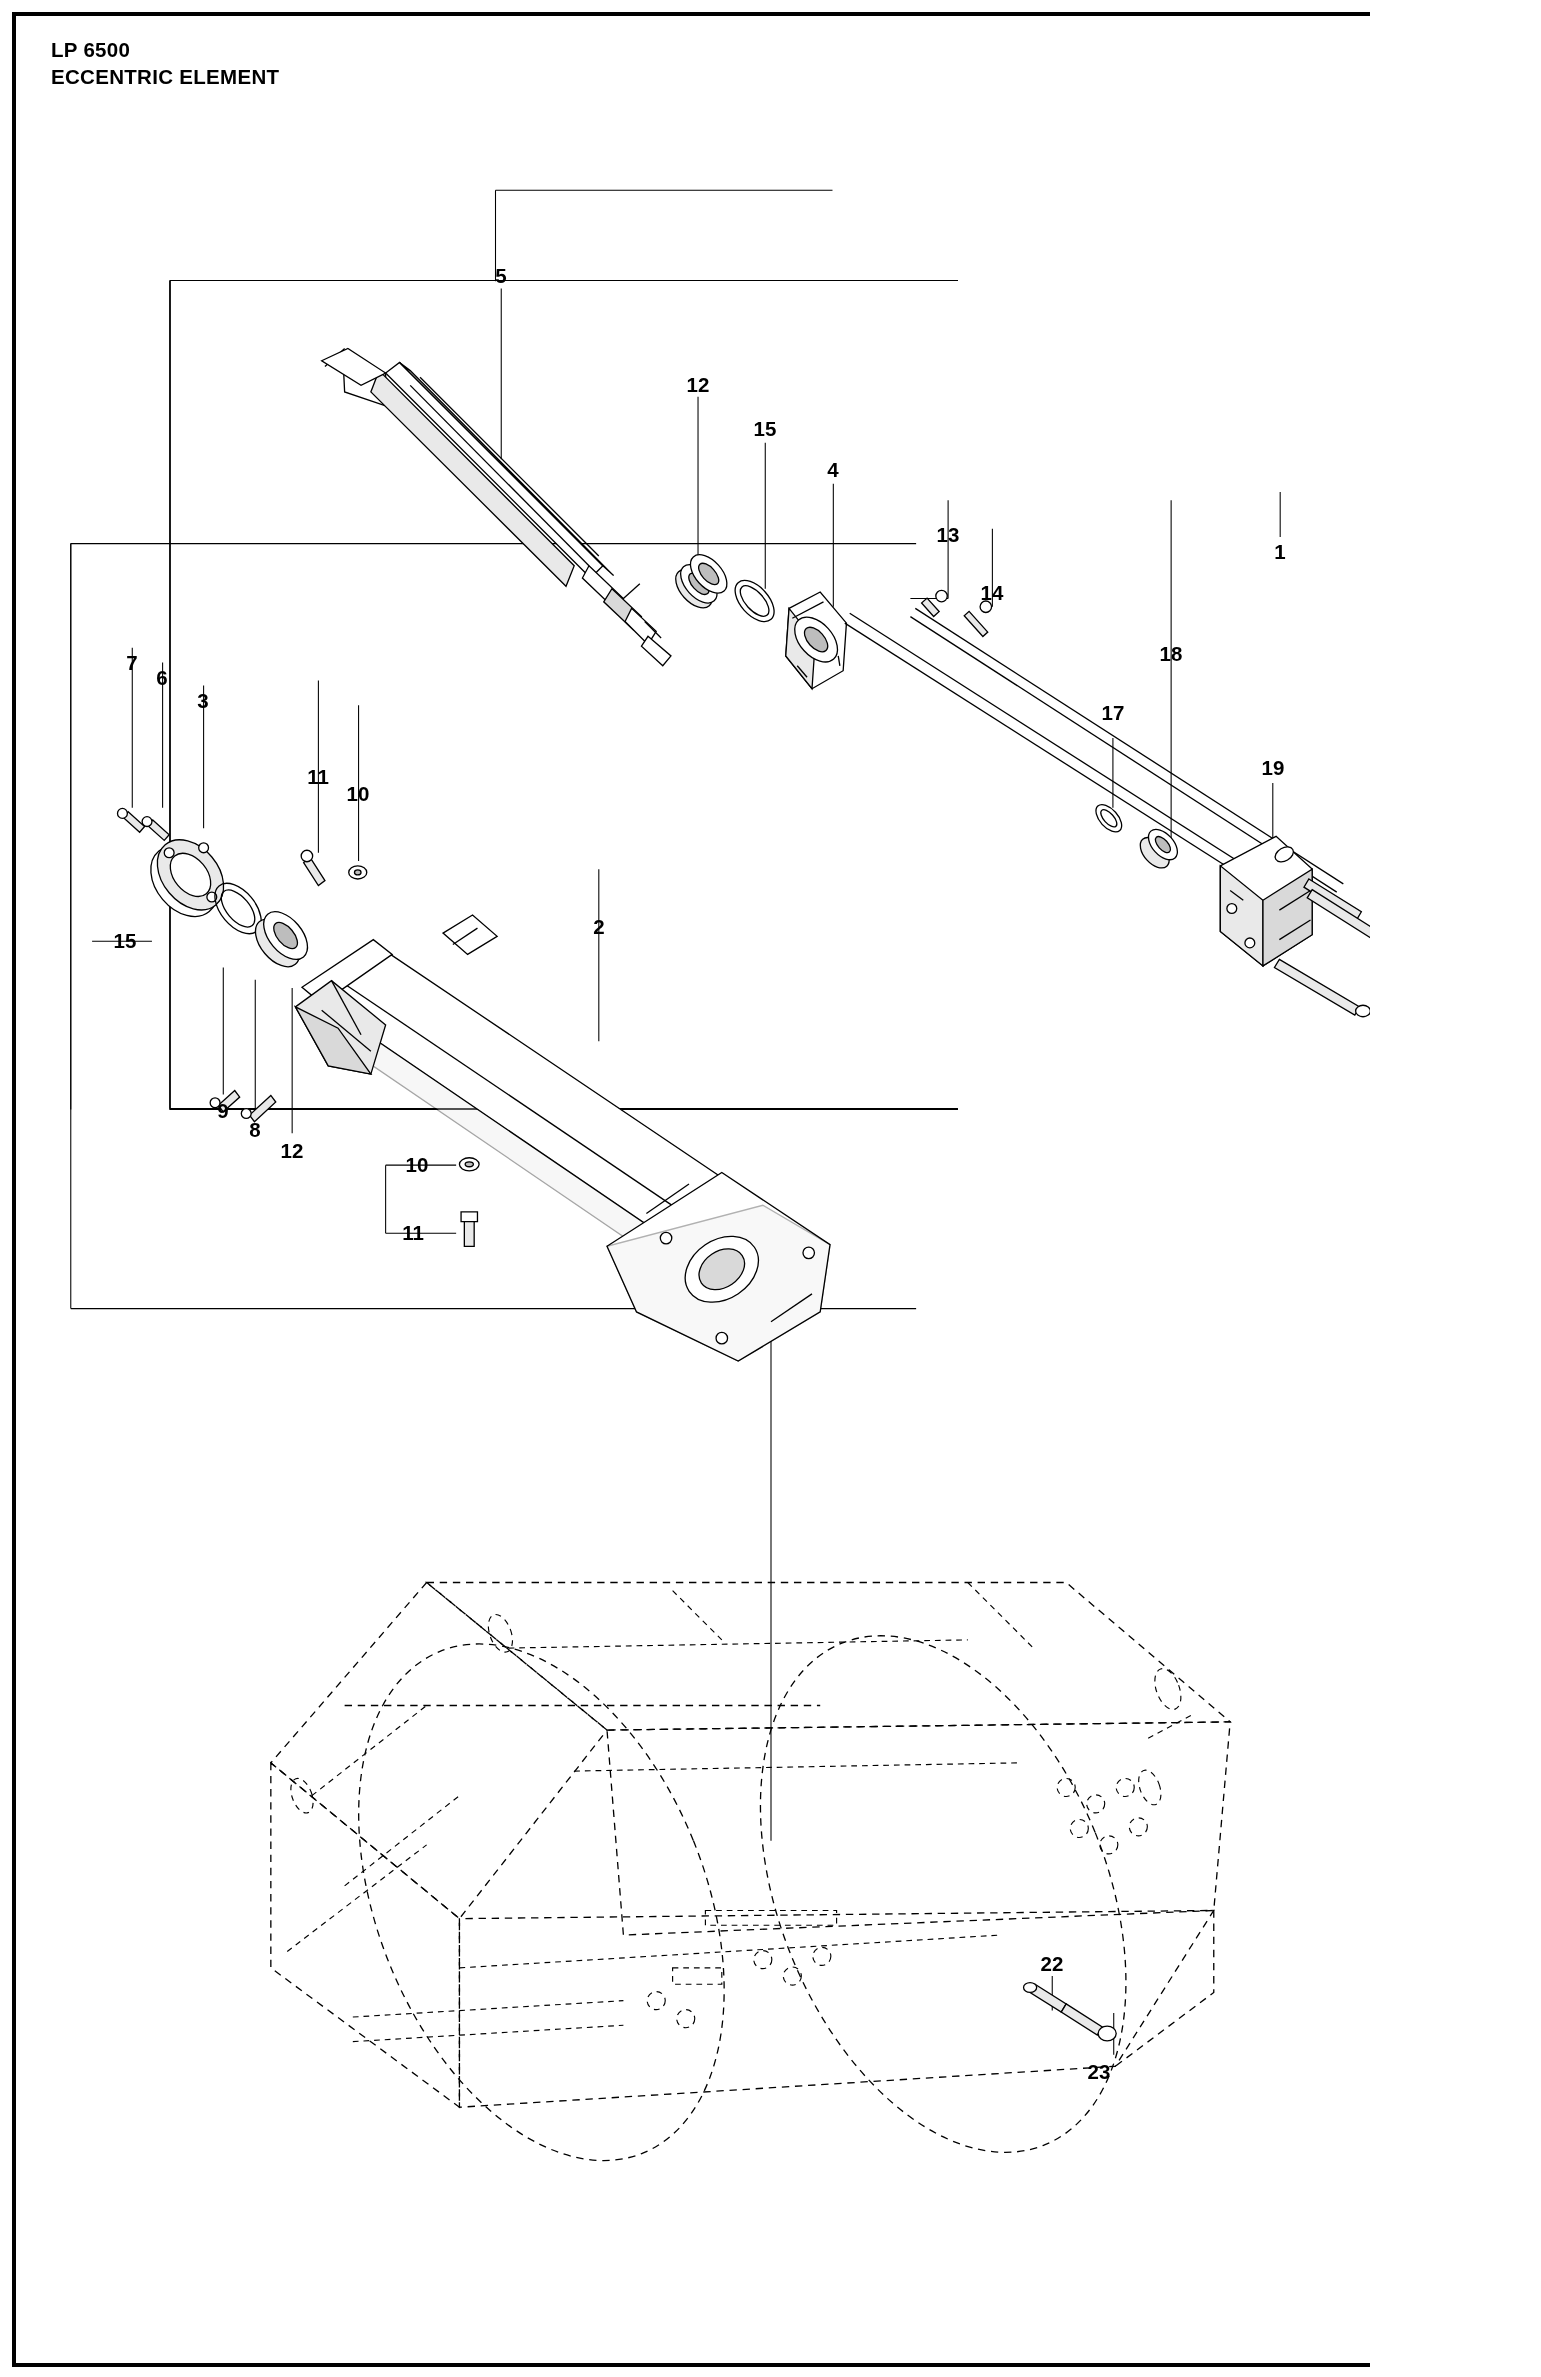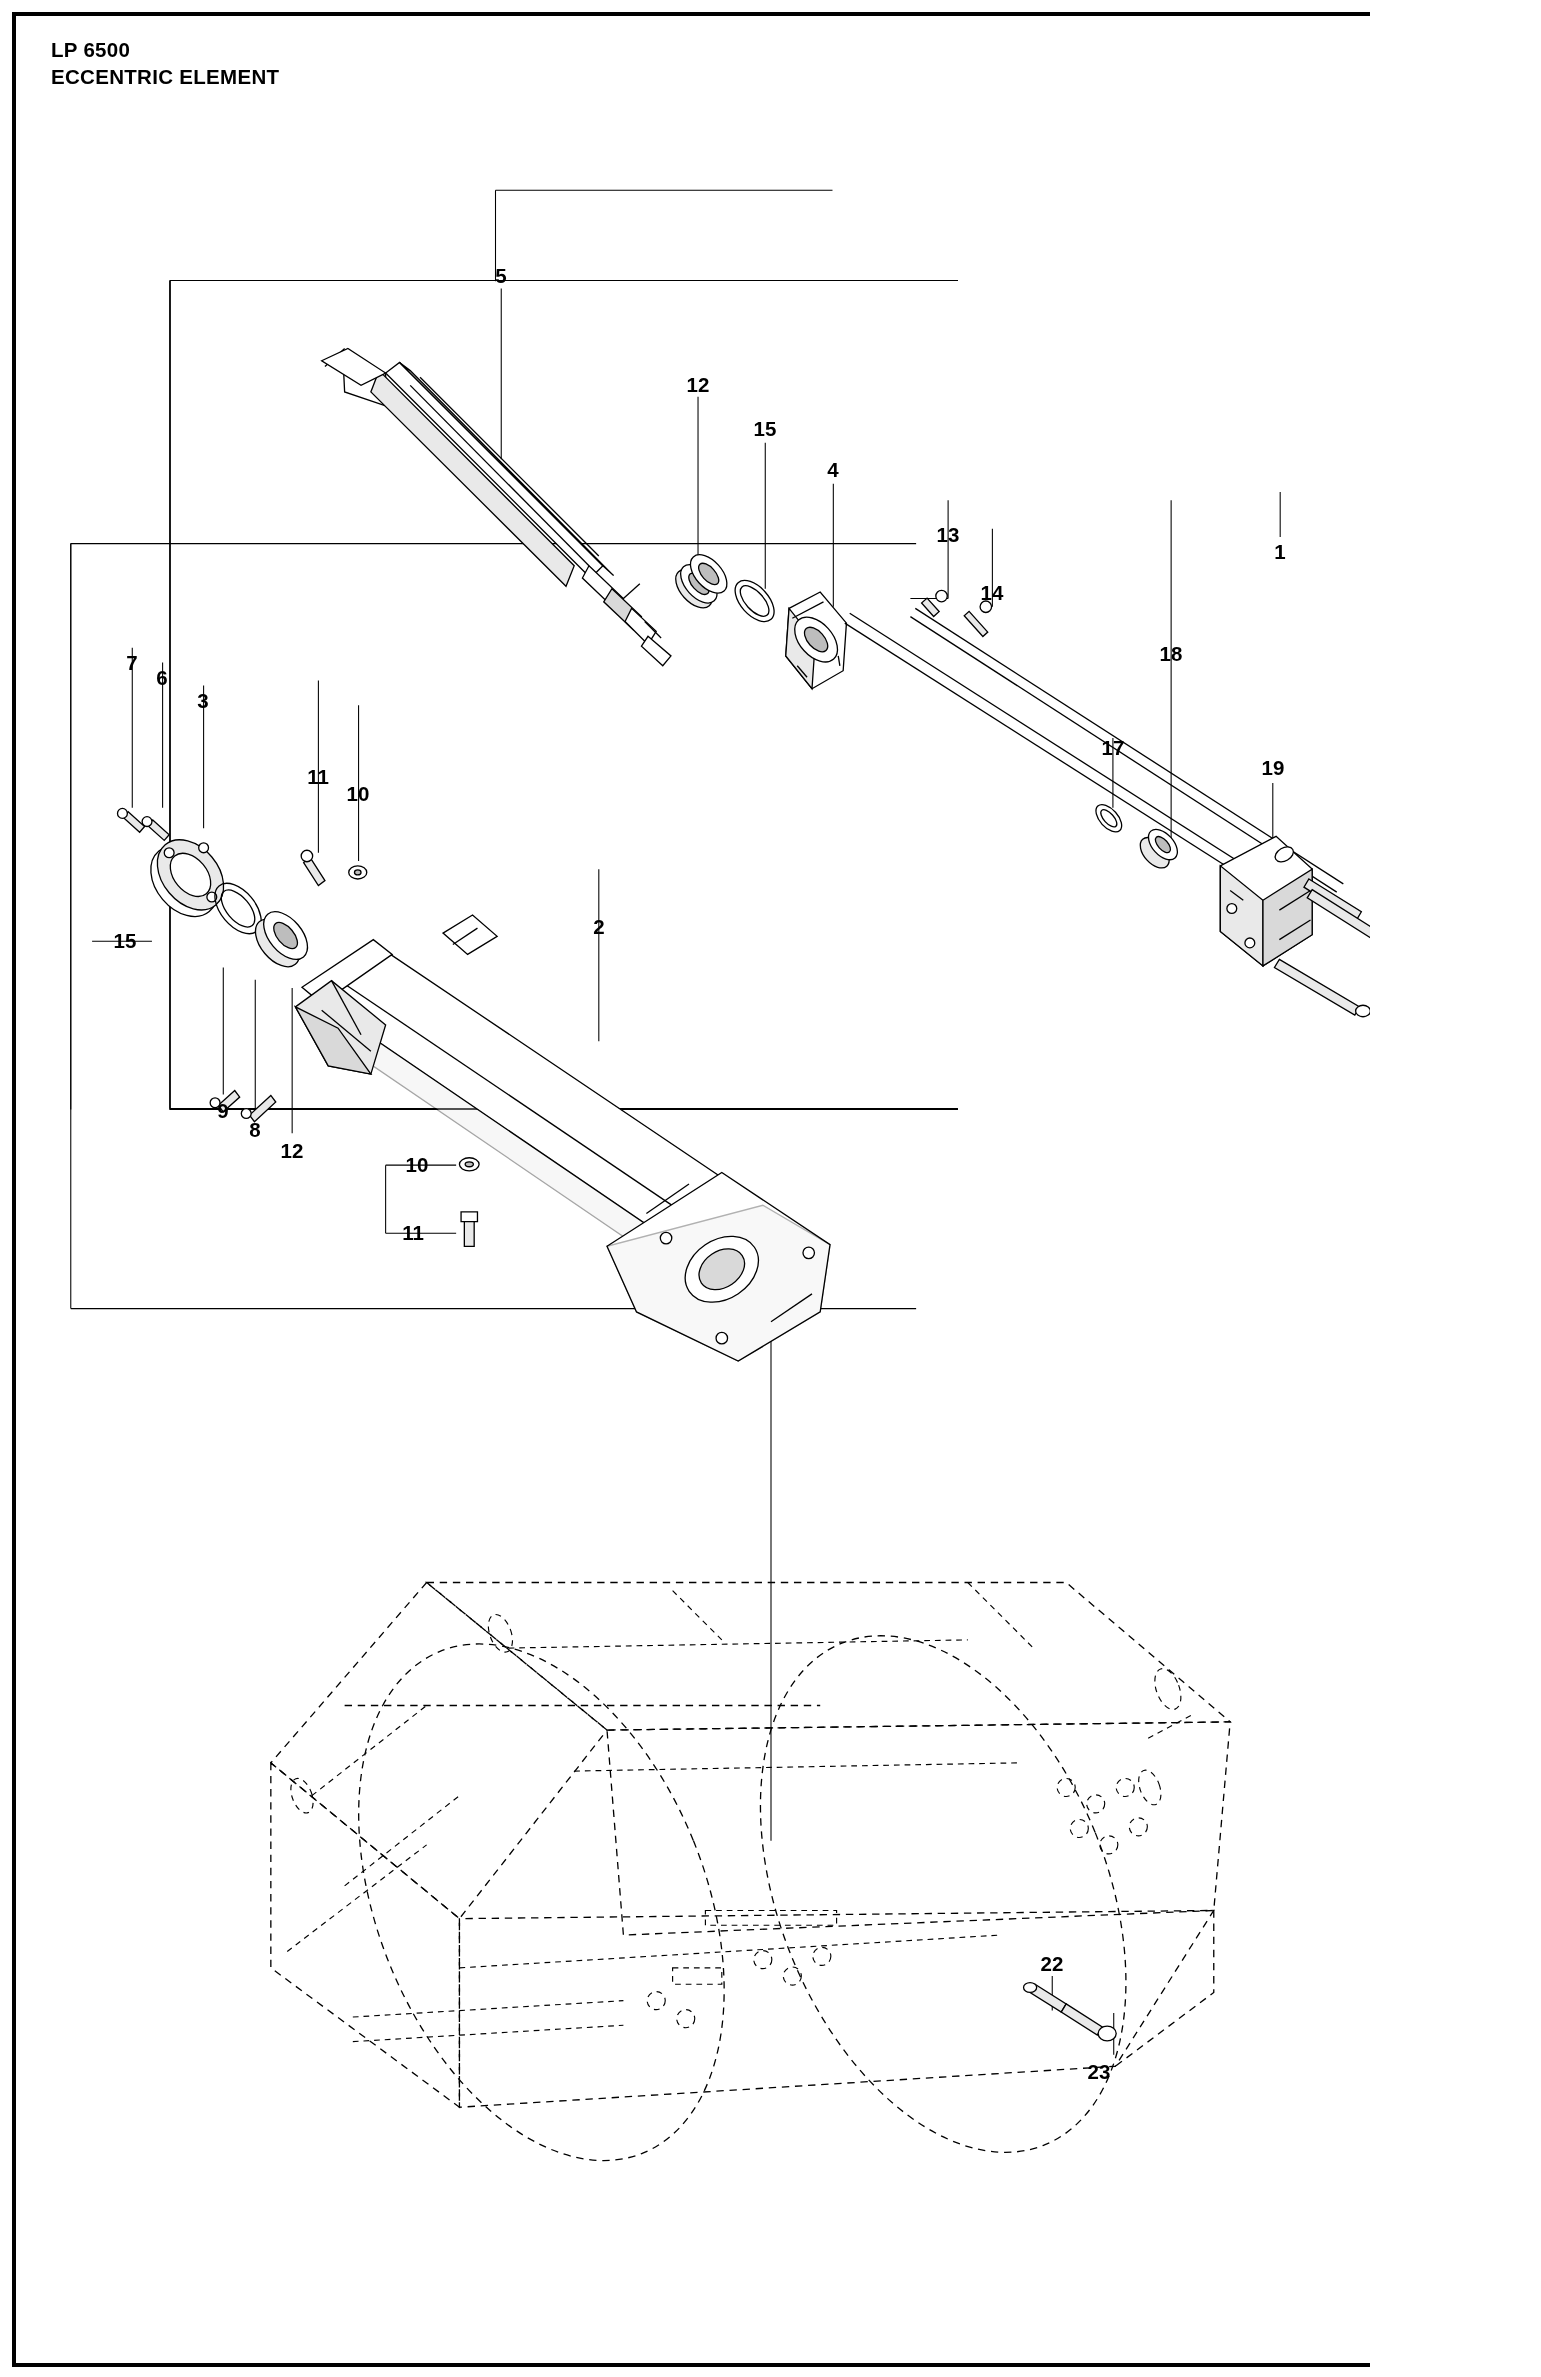--- a/index.html
+++ b/index.html
@@ -414,21 +414,21 @@
   </svg>
 
   <div class="callout" style="left:501px;  top:276px;">5</div>
   <div class="callout" style="left:698px;  top:385px;">12</div>
   <div class="callout" style="left:765px;  top:429px;">15</div>
   <div class="callout" style="left:833px; top:470px;">4</div>
   <div class="callout" style="left:948px; top:535px;">13</div>
   <div class="callout" style="left:992px; top:562px;margin-top:31px;">14</div>
   <div class="callout" style="left:1280px; top:552px;">1</div>
   <div class="callout" style="left:1171px; top:654px;text-align:right;">18</div>
-  <div class="callout" style="left:1113px; top:748px;">17</div>
+  <div class="callout" style="left:1113px; top:713px;">17</div>
   <div class="callout" style="left:1273px; top:768px;">19</div>
   <div class="callout" style="left:1390px; top:783px;font-family:Liberation Mono, monospace;">16</div>
   <div class="callout" style="left:132px;  top:663px;">7</div>
   <div class="callout" style="left:162px;  top:678px;">6</div>
   <div class="callout" style="left:203px;  top:701px;">3</div>
   <div class="callout" style="left:318px; top:777px;">11</div>
   <div class="callout" style="left:358px; top:794px;">10</div>
   <div class="callout" style="left:125px; top:941px;">15</div>
   <div class="callout" style="left:599px;  top:927px;">2</div>
   <div class="callout" style="left:223px;  top:1111px;">9</div>

